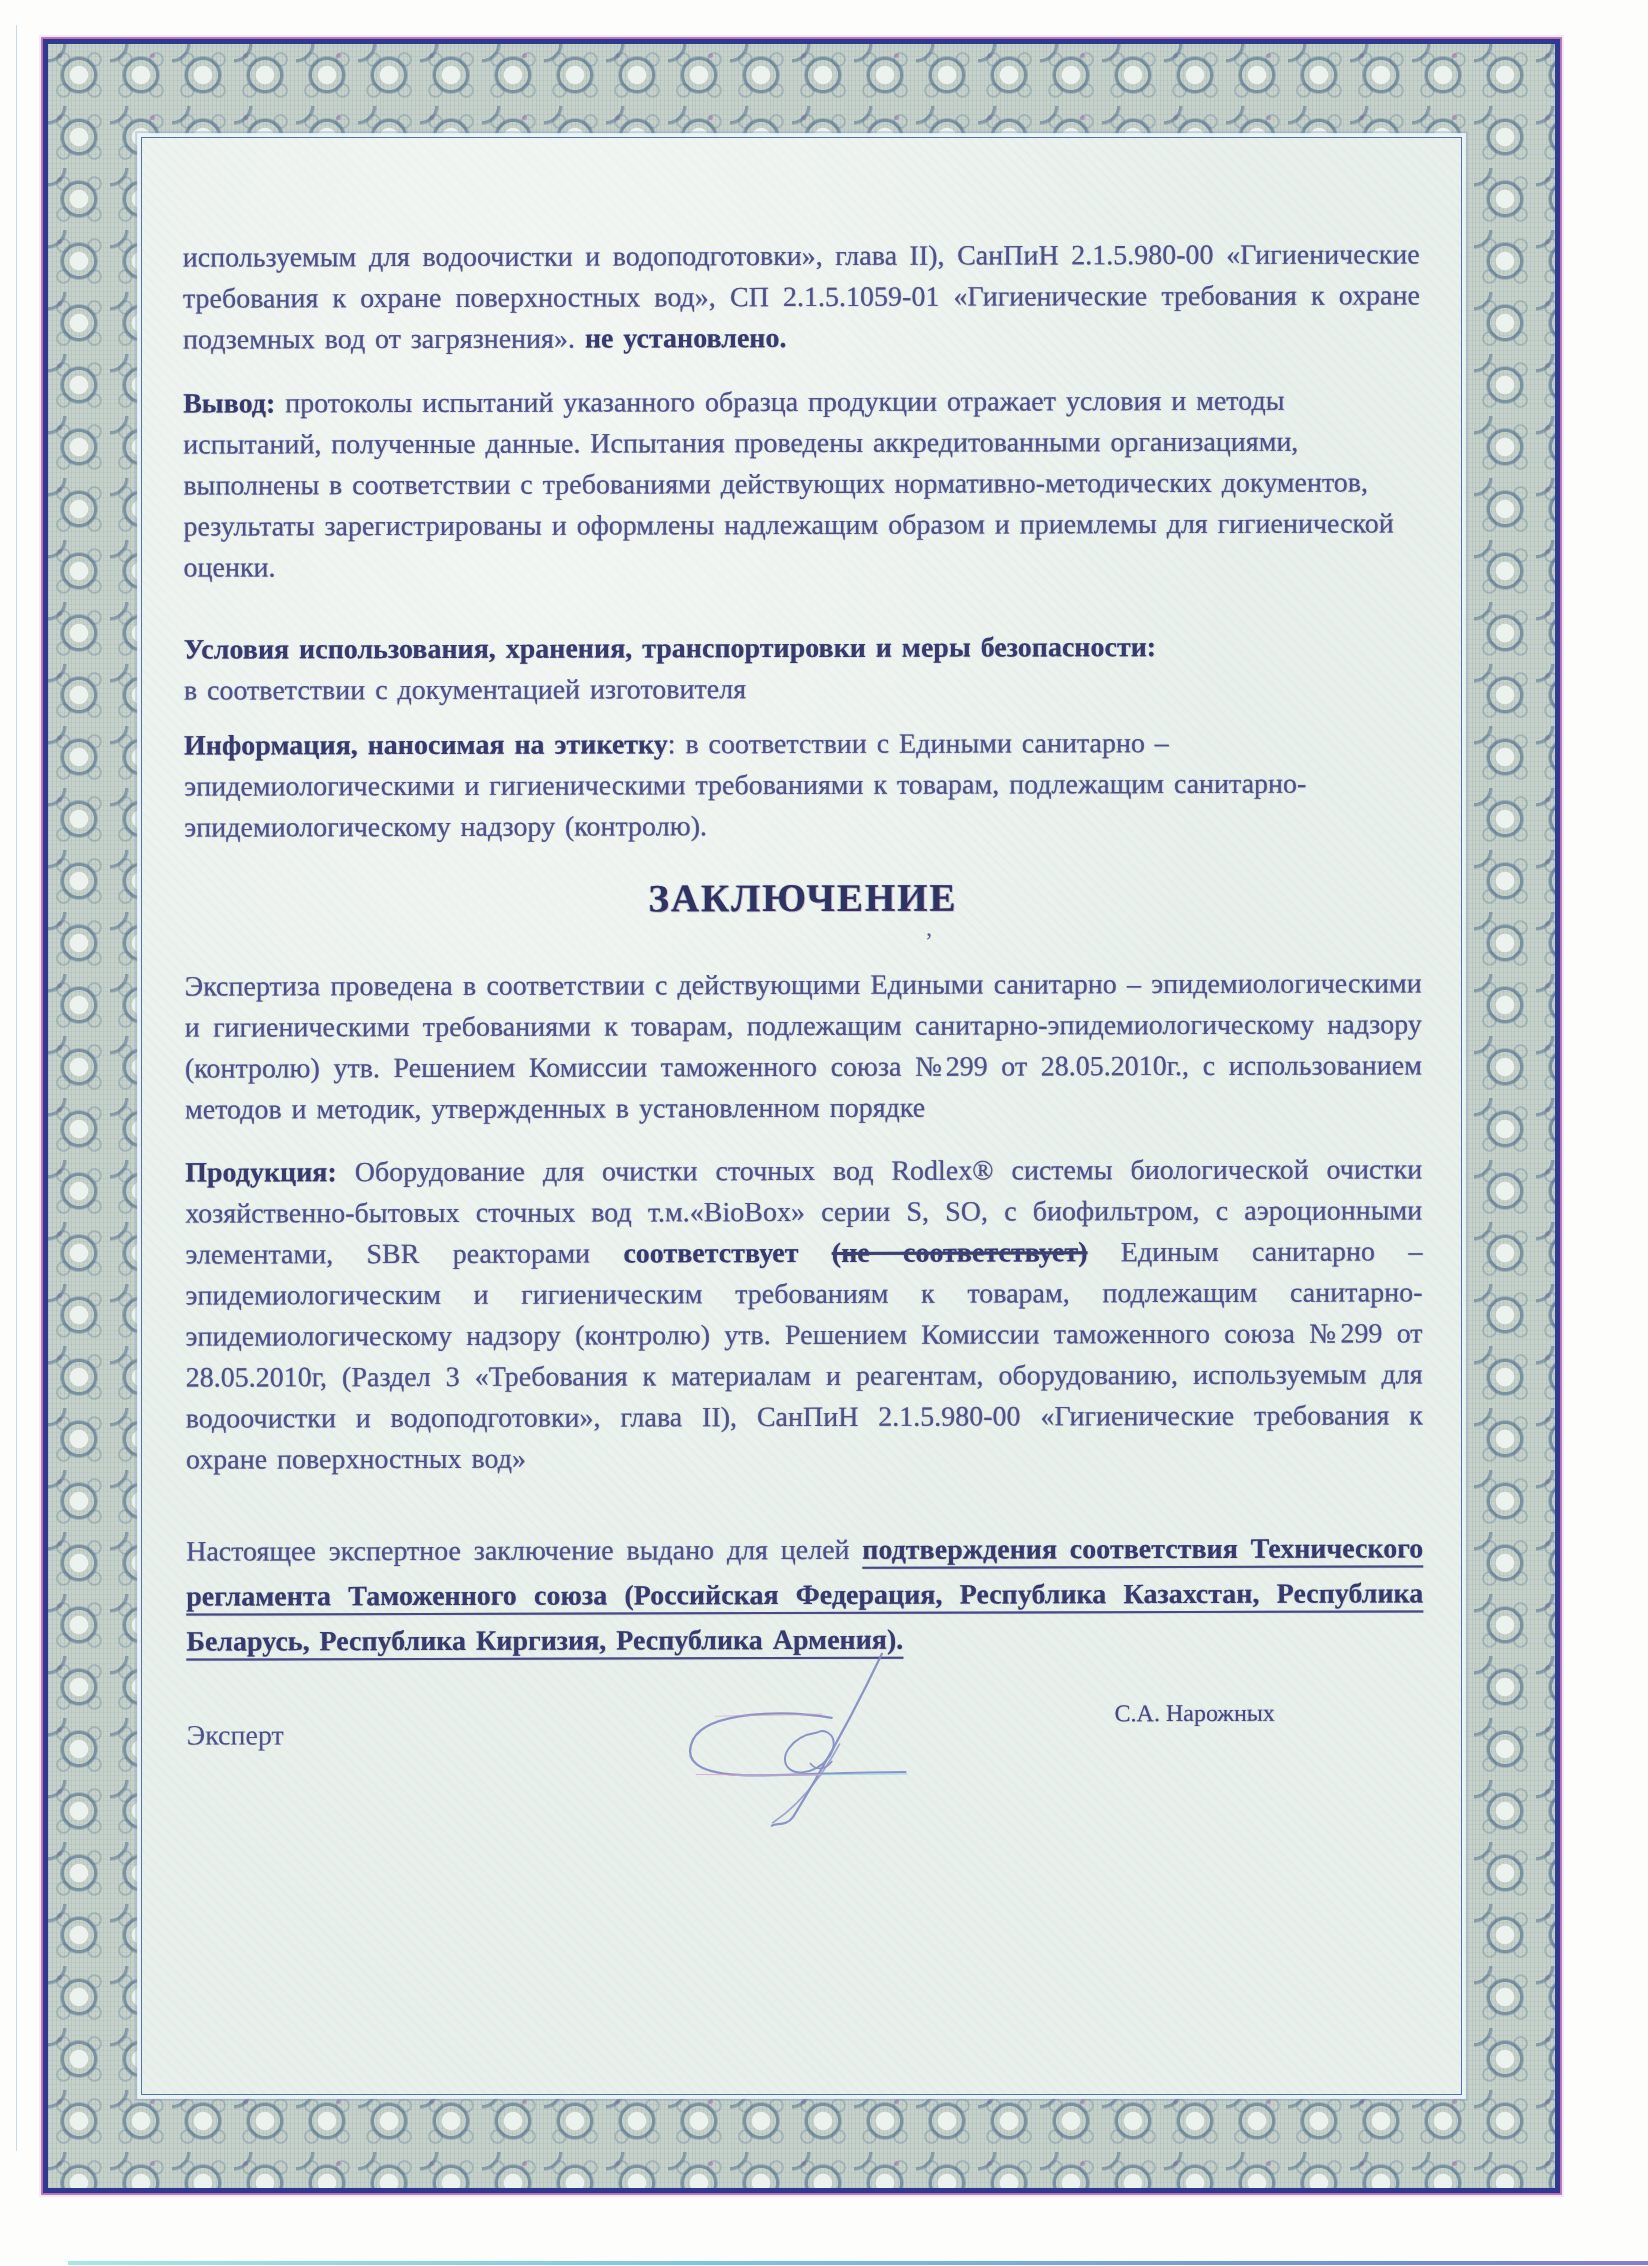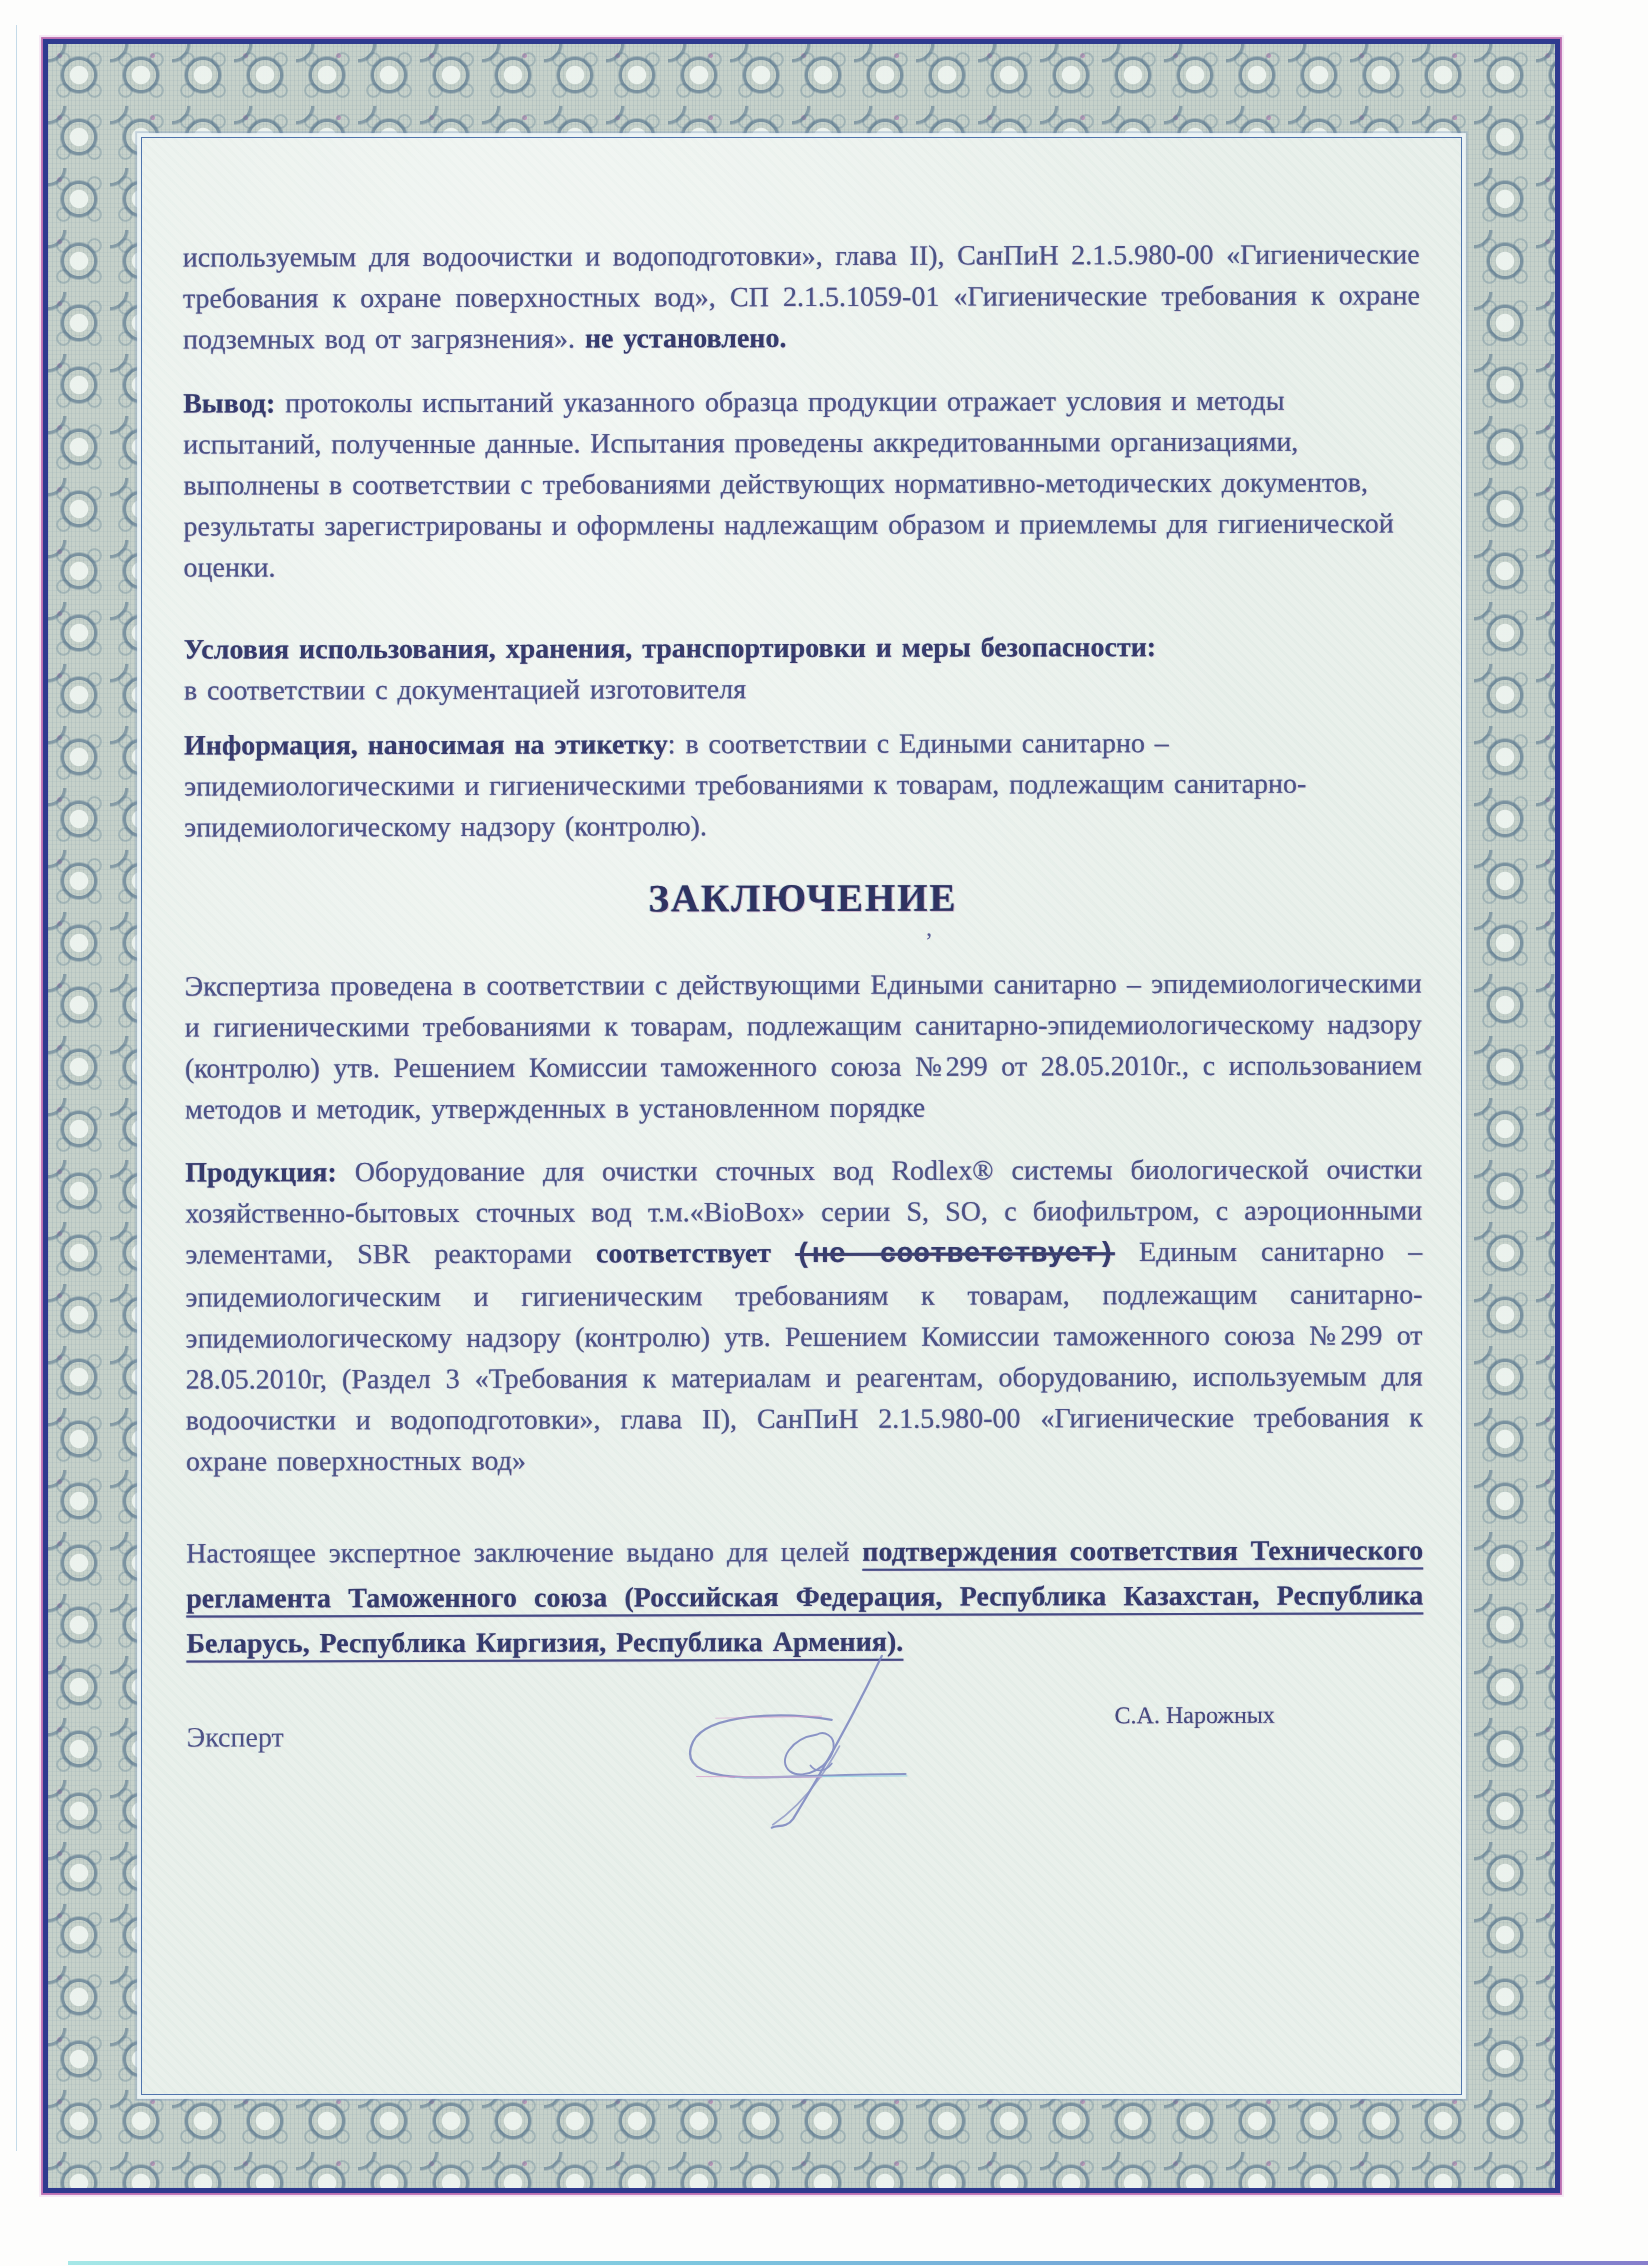--- a/index.html
+++ b/index.html
@@ -46,21 +46,21 @@
   }
   .textblock{transform:rotate(-0.15deg);}
 
   
   .p{
     margin:0;color:#4d5287;font-size:28px;line-height:41px;text-align:justify;word-spacing:2.9px;
     text-shadow:0.6px 0.6px 0 rgba(165,75,150,.18), -0.6px 0 0 rgba(60,150,185,.20), 0 0 1px rgba(77,82,135,.6);
   }
   .left{text-align:left;}
   .b{font-weight:bold;color:#363b6c;}
-  .strike{text-decoration:line-through;text-decoration-thickness:2.9px;text-decoration-color:#3c4170;font-family:Liberation Mono, monospace;}
+  .strike{text-decoration:line-through;text-decoration-thickness:2.9px;text-decoration-color:#3c4170;}
   .ul{text-decoration:underline;text-decoration-thickness:2.4px;text-underline-offset:7.8px;text-decoration-color:#5a5f97;}
   .b.ul{text-decoration-color:#464b85;}
   .heading{
     margin:29px 0 0 0;text-align:center;font-size:39px;font-weight:bold;letter-spacing:1.9px;color:#2e3361;
     text-shadow:1px 1px 0 rgba(175,70,140,.28), -1px 0 0 rgba(55,150,185,.3), 0 0 1px rgba(46,51,97,.7);
   }
   .heading-mark{display:block;text-align:center;color:#5a5f97;font-size:25px;line-height:9.7px;height:5.8px;
     margin-top:3.9px;margin-left:252px;}
   .mt-vyvod{margin-top:23px;}
   .mt-usl{margin-top:41px;}

